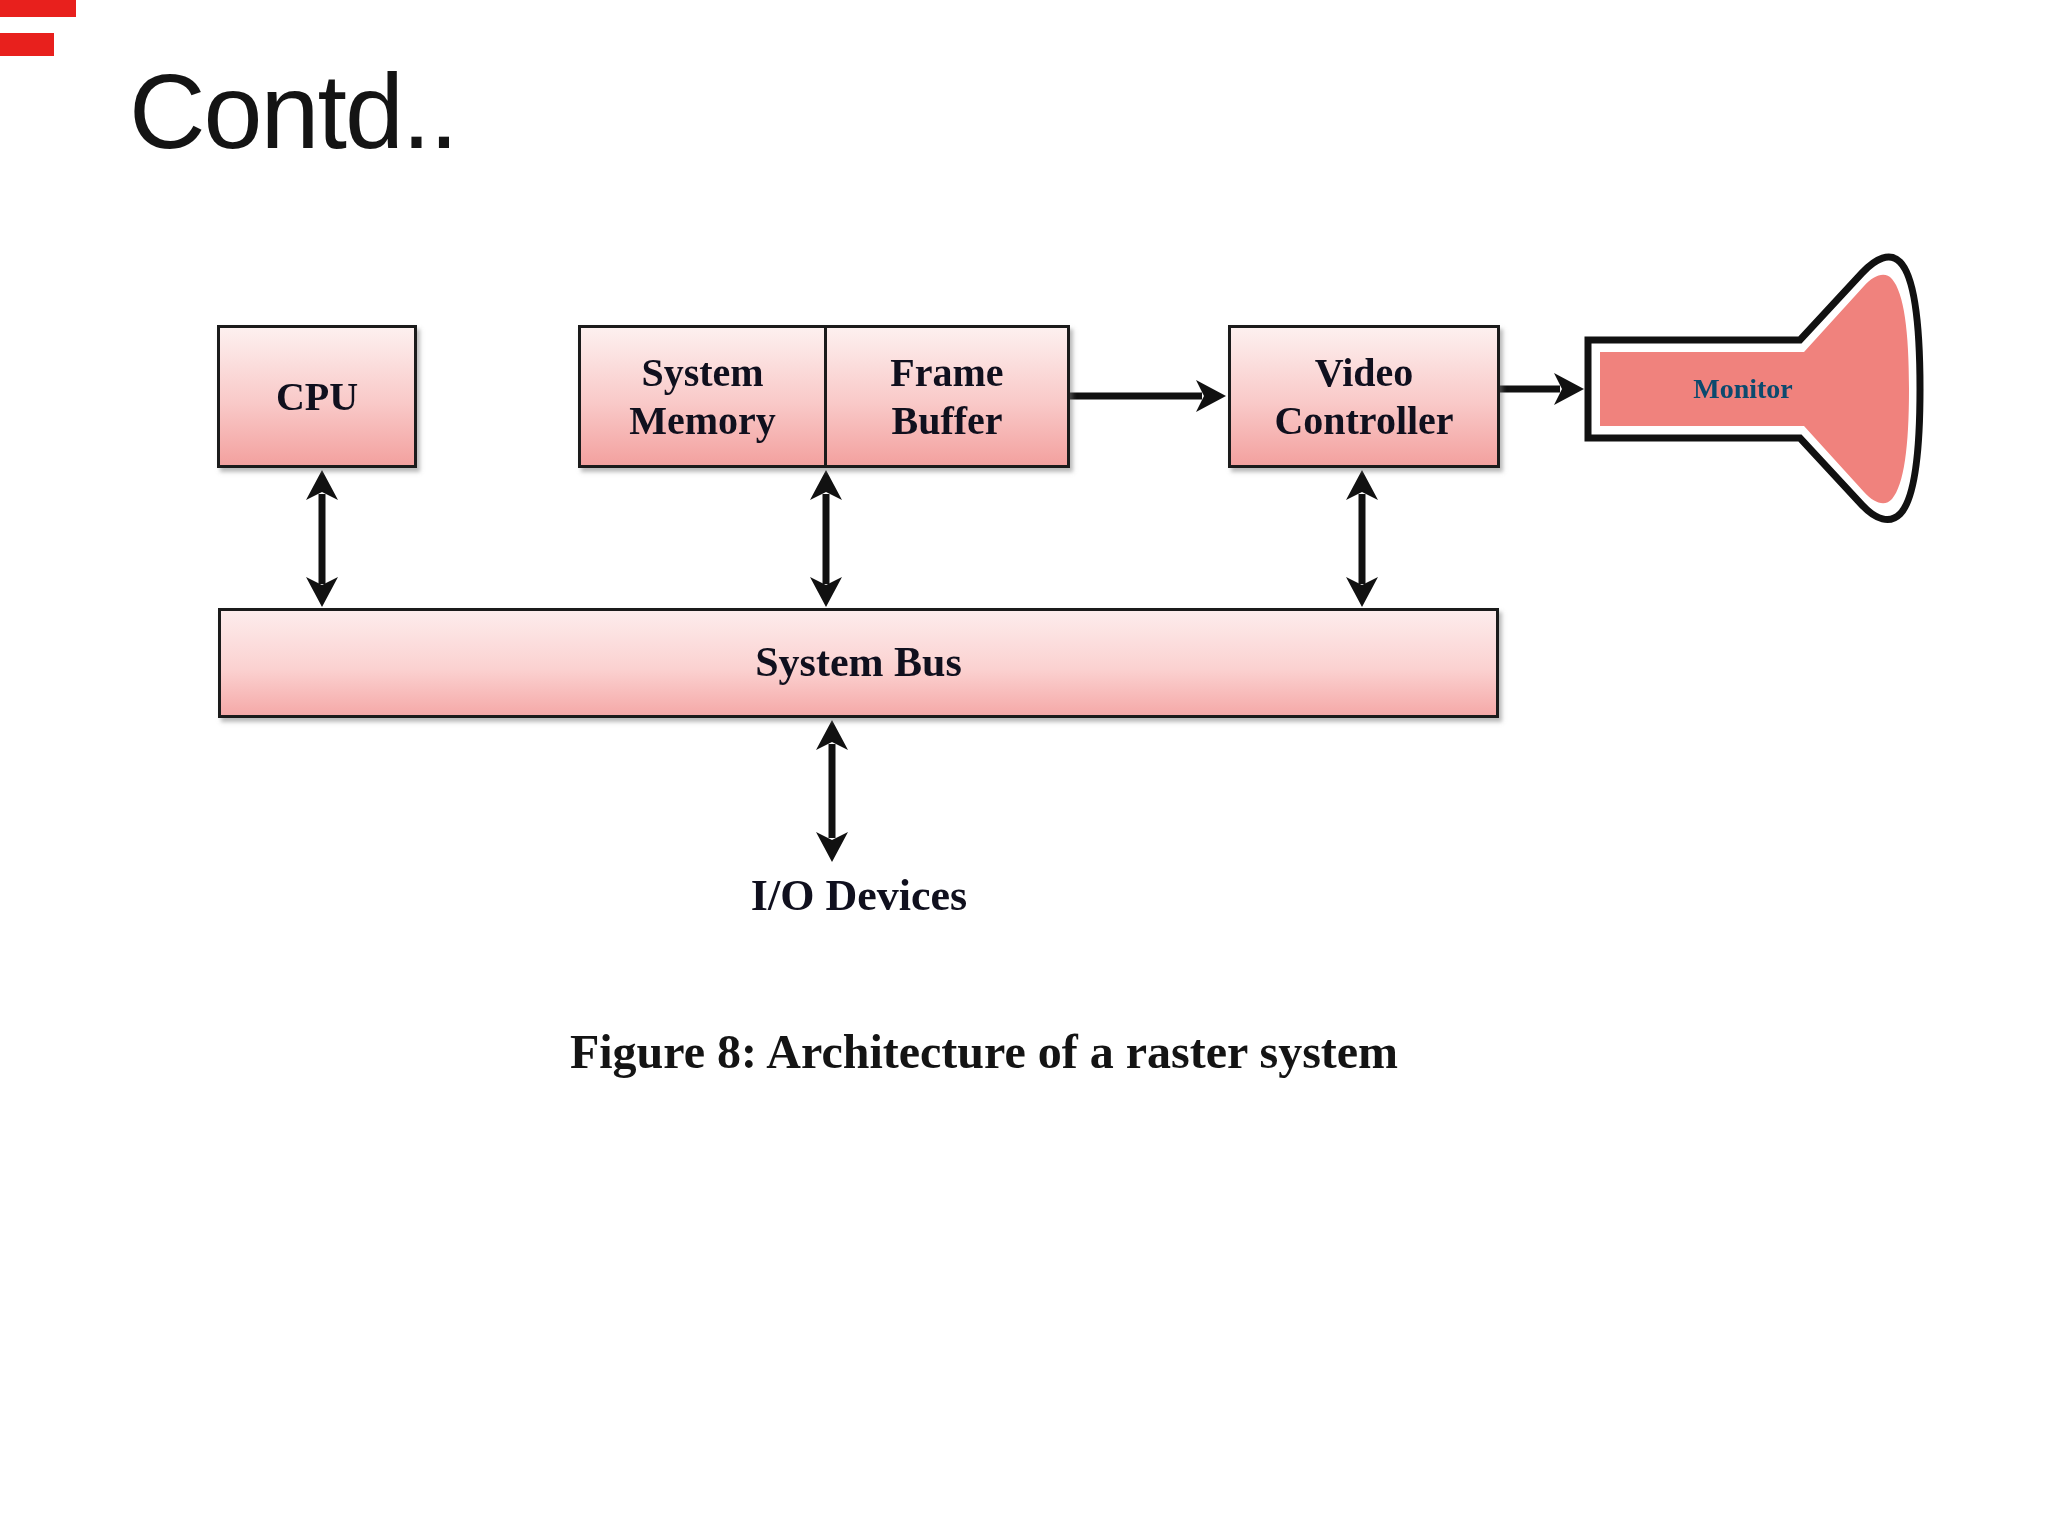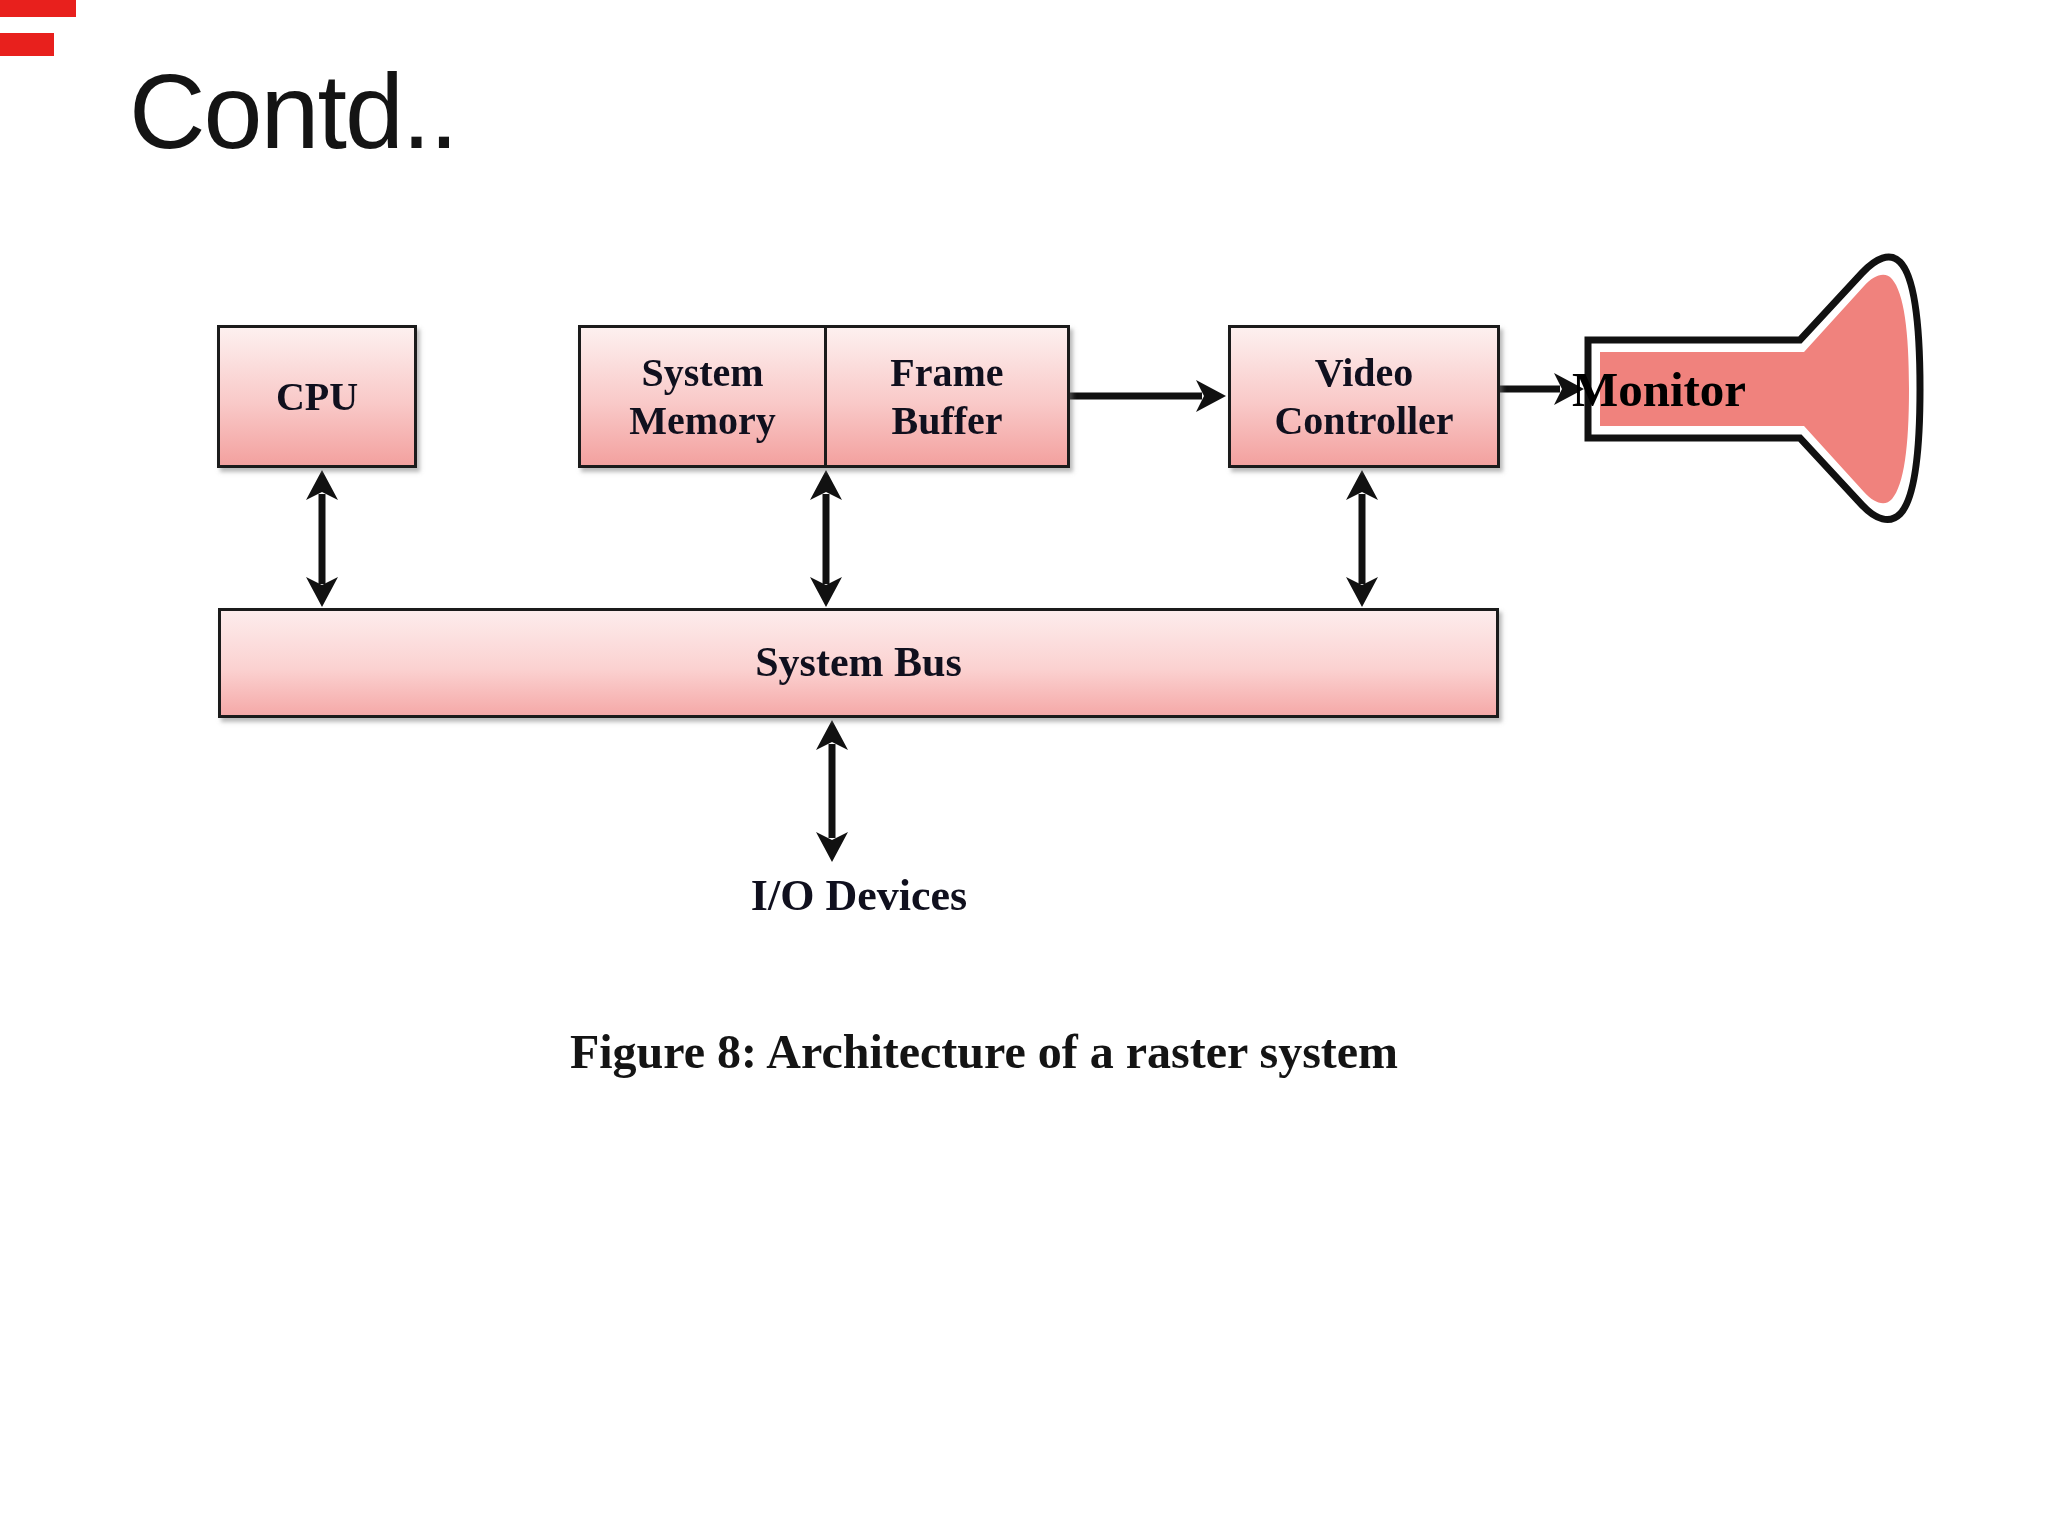--- a/index.html
+++ b/index.html
@@ -36,23 +36,23 @@
     padding:8px 10px;box-sizing:border-box;
   }
   .box.membuf .cell.divided{border-left:3px solid #1b1b1b;}
   .box.vc{left:1228px;top:325px;width:272px;height:143px;padding:0 22px;}
   .box.bus{
     left:218px;top:608px;width:1281px;height:110px;
     background:linear-gradient(180deg,#fdecec 0%,#fbd2d1 55%,#f5a9a8 100%);
     font-size:42px;
   }
   .monitor-label{
-    position:absolute;left:1548px;top:366px;width:222px;height:46px;
+    position:absolute;left:1632px;top:366px;width:222px;height:46px;
     display:flex;align-items:center;justify-content:center;
-    font-size:49px;font-weight:bold;color:#000000;
+    font-size:28px;font-weight:bold;color:#0c4a6e;
   }
   .io-label{
     position:absolute;left:709px;top:870px;width:300px;
     text-align:center;font-size:44px;font-weight:bold;color:#10101e;
   }
   .caption{
     position:absolute;left:484px;top:1024px;width:1000px;
     text-align:center;font-size:48px;font-weight:bold;color:#141414;
     font-family:"Liberation Serif", serif;
   }

